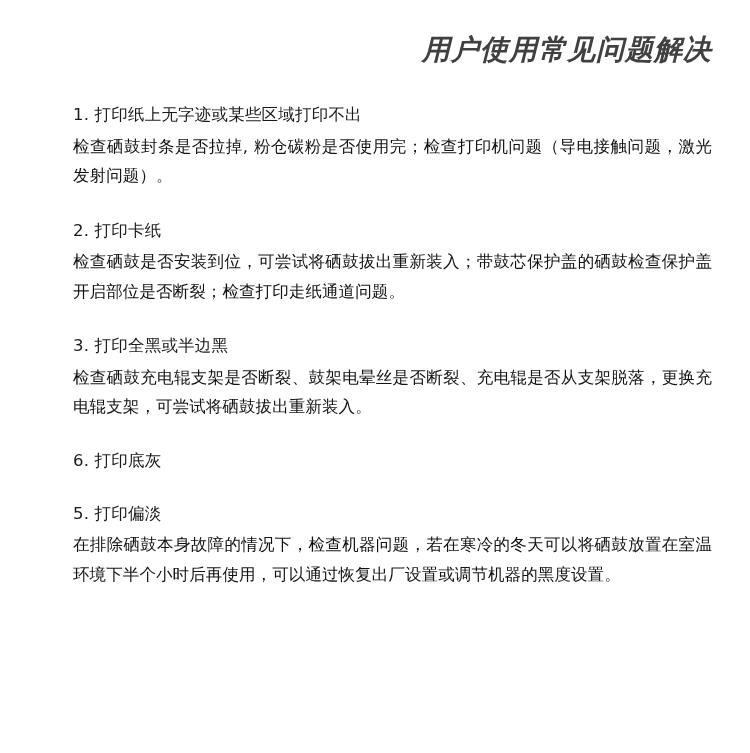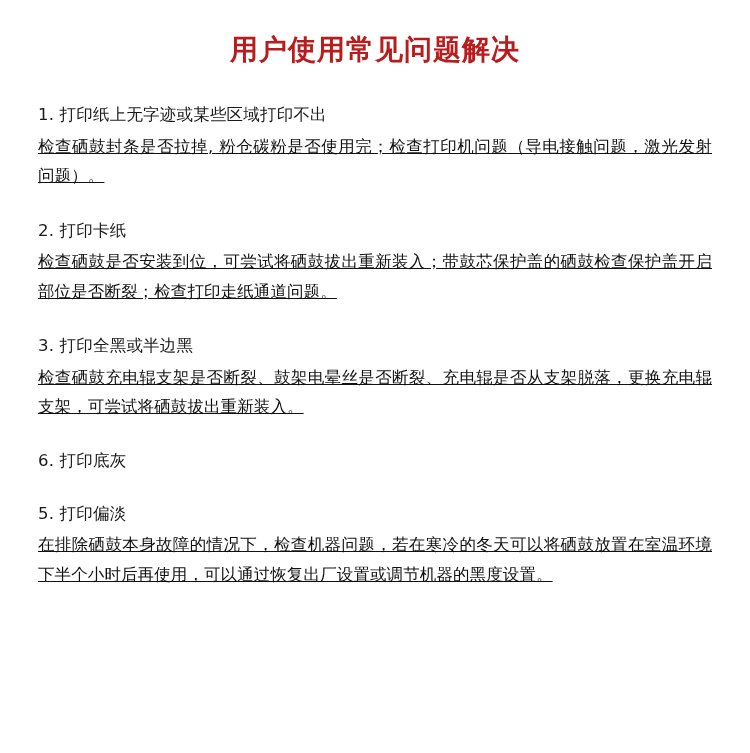--- a/index.html
+++ b/index.html
@@ -15,55 +15,56 @@
     overflow: hidden;
   }
   .page {
     width: 750px;
     height: 753px;
     box-sizing: border-box;
     padding: 0 38px;
     position: relative;
   }
   .doc-title {
-    text-align: center;
-    color: #b91c1c;
+    text-align: right;
+    color: #404040;
     font-size: 28px;
     font-weight: bold;
     letter-spacing: 1px;
     margin: 0;
     padding-top: 32px;
     padding-bottom: 0;
     line-height: 1.3;
+    font-style: italic;
   }
   .faq-list {
     margin: 0;
     padding: 0;
     list-style: none;
     margin-top: 34px;
   }
   .faq-item {
     margin-bottom: 27px;
+    margin-left: 35px;
   }
   .faq-q {
     font-size: 16.5px;
     line-height: 1.55;
     color: #1a1a1a;
     margin: 0 0 4px 0;
     letter-spacing: 0.2px;
   }
   .faq-a {
     font-size: 16.5px;
     line-height: 1.78;
     color: #111111;
     margin: 0;
     text-align: justify;
     text-justify: inter-ideograph;
     letter-spacing: 0.1px;
-    text-decoration: underline;
   }
 </style>
 </head>
 <body>
 
 <div class="page">
 
   <h1 class="doc-title">用户使用常见问题解决</h1>
 
   <div class="faq-list">

